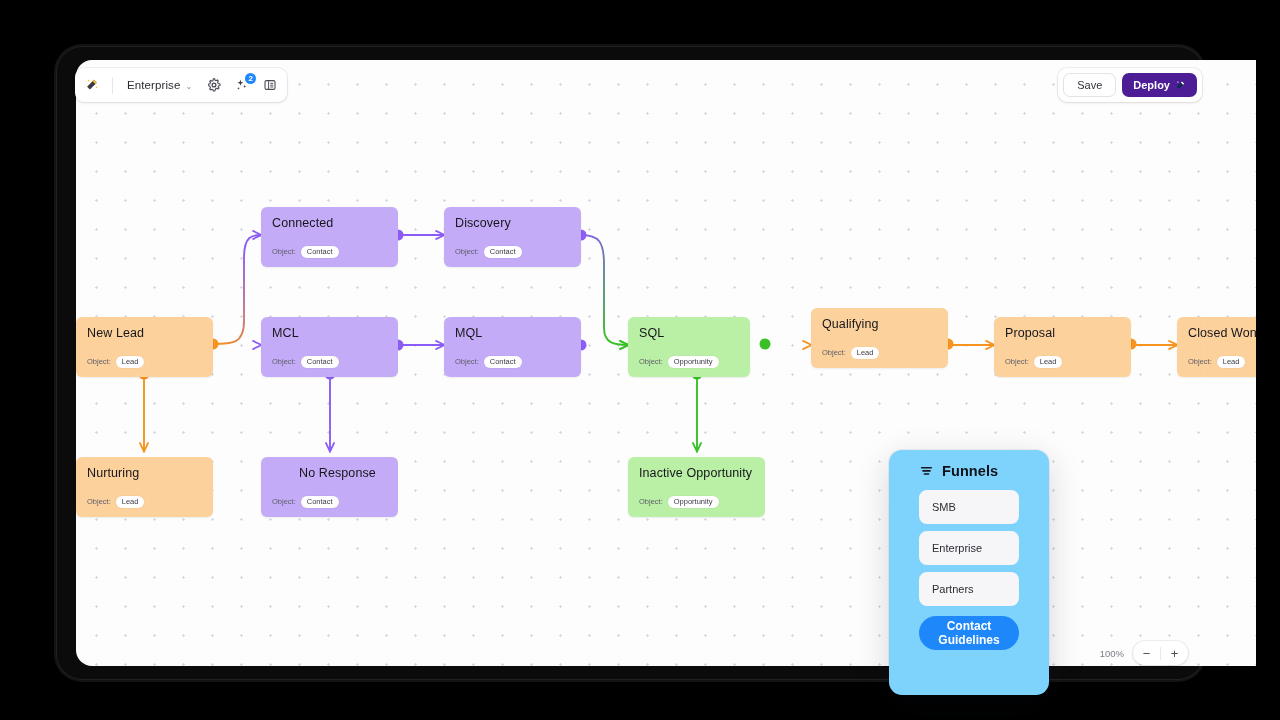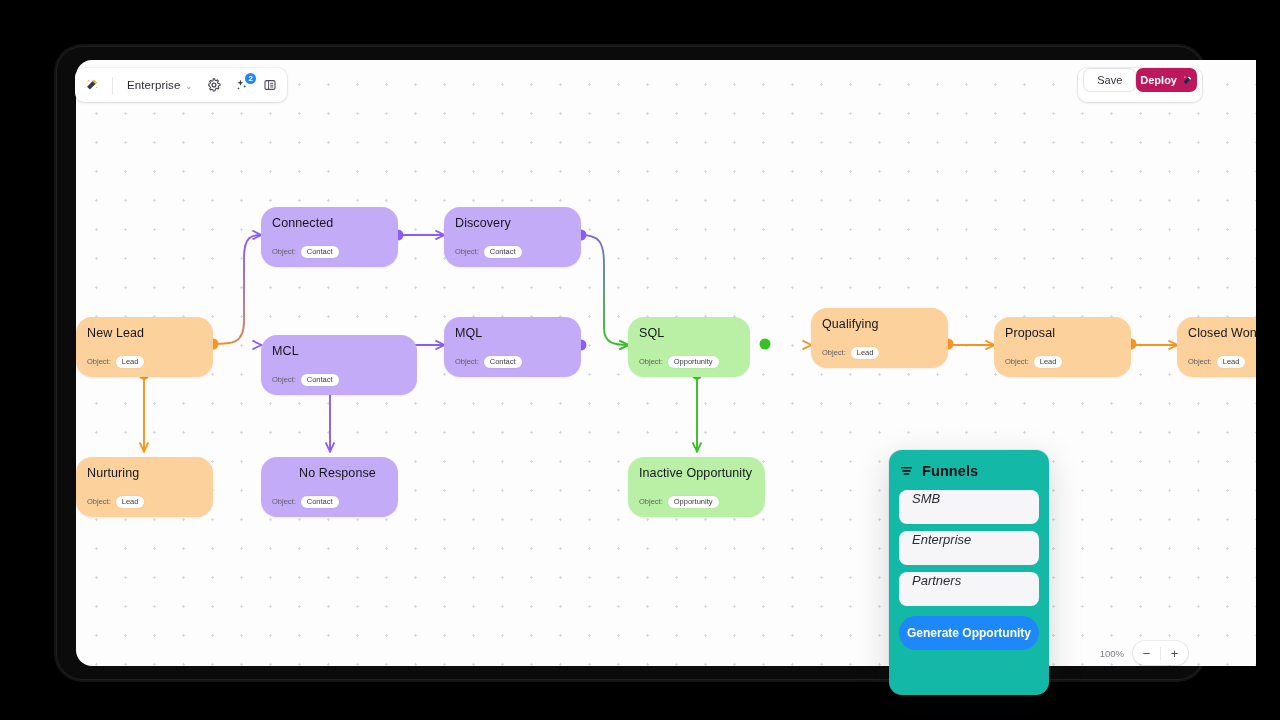--- a/index.html
+++ b/index.html
@@ -69,41 +69,41 @@
     background: #1e88fb; color: #fff;
     font-size: 8px; font-weight: 700;
     width: 11px; height: 11px; border-radius: 50%;
     display: flex; align-items: center; justify-content: center;
     line-height: 1;
   }
 
   
   .actions {
     position: absolute; right: 78px; top: 68px;
-    height: 34px; display: flex; align-items: flex-start; 
+    height: 34px; display: flex; align-items: center; gap: 6px;
     background: #fff; border-radius: 9px; padding: 0 5px;
     box-shadow: 0 1px 3px rgba(16,24,40,.10), 0 0 0 1px rgba(16,24,40,.055);
   }
   .btn-save {
     font-size: 11px; color: #32323a;
     background: #fff; border: 1px solid #e2e2e8;
     border-radius: 7px; padding: 5px 13px; cursor: pointer;
   }
   .btn-deploy {
     font-size: 11px; font-weight: 700; color: #fff;
-    background: #be185d; border: none;
-    border-radius: 7px; padding: 6px 4px; cursor: pointer;
+    background: #4c1d95; border: none;
+    border-radius: 7px; padding: 6px 11px; cursor: pointer;
     display: flex; align-items: center; gap: 5px;
   }
 
   
   .node {
     position: absolute;
     width: 137px; height: 60px;
-    border-radius: 16px;
+    border-radius: 6px;
     padding: 9px 11px 0 11px;
     box-shadow: 0 1px 2px rgba(16,24,40,.07);
   }
   .node.orange { background: #fcd19c; }
   .node.purple { background: #c4abf7; }
   .node.green  { background: #b9f0a5; }
   .node-title {
     font-size: 12.5px; color: #16161c; letter-spacing: .1px;
     white-space: nowrap;
   }
@@ -119,36 +119,36 @@
     box-shadow: 0 0 0 .5px rgba(16,24,40,.05);
   }
 
   
   #edges { position: absolute; left: 0; top: 0; width: 1280px; height: 720px; overflow: visible; }
 
   
   .panel {
     position: absolute; left: 889px; top: 450px;
     width: 160px; height: 245px;
-    background: #14b8a6;
+    background: #7dd3fc;
     border-radius: 13px;
     box-shadow: 0 10px 34px rgba(16,24,40,.17), 0 0 0 1px rgba(16,24,40,.05);
-    padding: 13px 10px;
+    padding: 13px 30px;
   }
   .panel-head {
     display: flex; align-items: center; gap: 8px;
     margin-bottom: 11px;
   }
   .panel-title { font-size: 14.5px; font-weight: 700; color: #111118; letter-spacing: .1px; }
   .funnel-item {
-    height: 34px; display: flex; 
+    height: 34px; display: flex; align-items: center;
     padding: 0 12px; margin-bottom: 7px;
     background: #f6f6f8; border-radius: 8px;
-    font-size: 13px; color: #2b2b33;
-    cursor: pointer; border: 1.5px solid transparent; font-style: italic;
+    font-size: 11px; color: #2b2b33;
+    cursor: pointer; border: 1.5px solid transparent;
   }
   .funnel-item.selected {
     background: #fff; border-color: #6fb6f5;
     box-shadow: 0 1px 3px rgba(16,24,40,.08);
   }
   .btn-generate {
     width: 100%; height: 34px; margin-top: 3px;
     background: #1e88fb; color: #fff;
     font-size: 12px; font-weight: 700;
     border: none; border-radius: 17px; cursor: pointer;
@@ -272,21 +272,21 @@
             <span class="meta-pill">Contact</span>
           </div>
         </div>
         <div class="node purple" style="left: 368px; top: 147px; width: 137px;">
           <div class="node-title">Discovery</div>
           <div class="node-meta">
             <span class="meta-label">Object:</span>
             <span class="meta-pill">Contact</span>
           </div>
         </div>
-        <div class="node purple" style="left: 185px; top: 257px; width: 156px; margin-top: 18px;">
+        <div class="node purple" style="left: 185px; top: 257px; width: 137px;">
           <div class="node-title">MCL</div>
           <div class="node-meta">
             <span class="meta-label">Object:</span>
             <span class="meta-pill">Contact</span>
           </div>
         </div>
         <div class="node purple" style="left: 368px; top: 257px; width: 137px;">
           <div class="node-title">MQL</div>
           <div class="node-meta">
             <span class="meta-label">Object:</span>
@@ -413,21 +413,21 @@
       <div class="funnel-item">
         <span>SMB</span>
       </div>
       <div class="funnel-item">
         <span>Enterprise</span>
       </div>
       <div class="funnel-item">
         <span>Partners</span>
       </div>
     </div>
-  <button class="btn-generate">Generate Opportunity</button>
+  <button class="btn-generate">Contact Guidelines</button>
 </div>
 
 <div class="zoomctl">
   <span class="zoom-pct">100%</span>
   <div class="zoom-group">
     <button class="zoom-btn">−</button>
     <div class="zoom-div"></div>
     <button class="zoom-btn">+</button>
   </div>
 </div>

